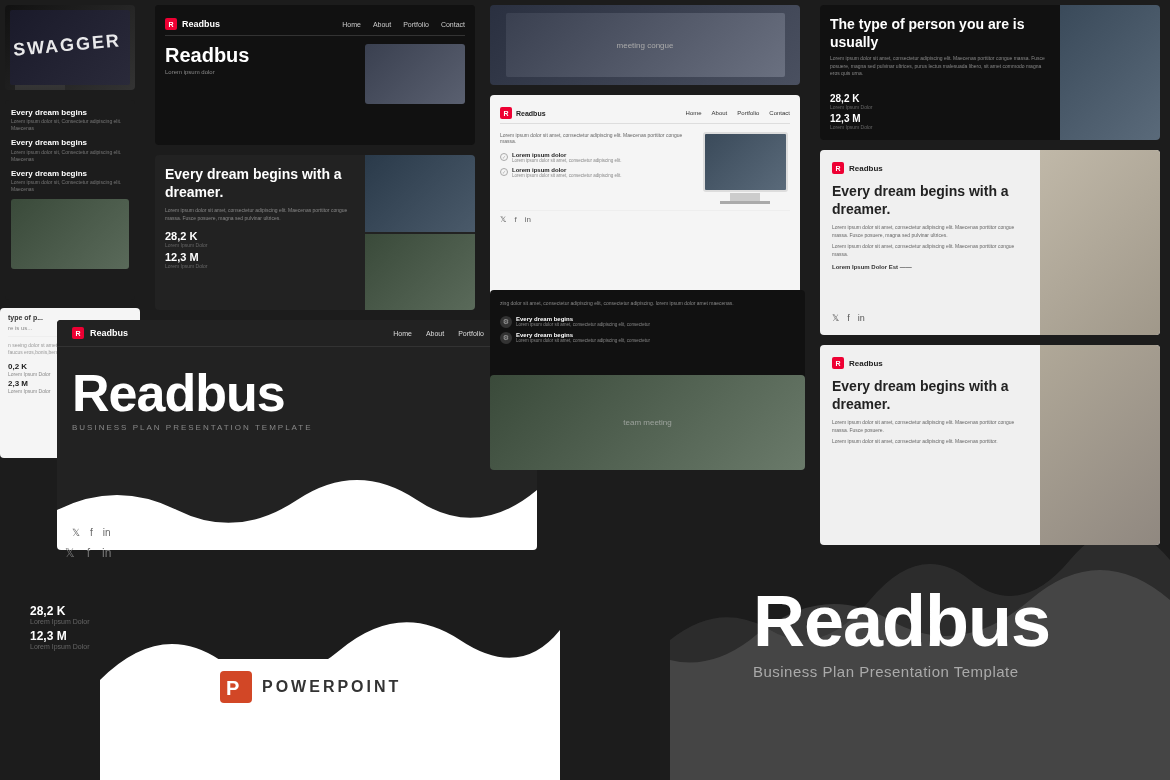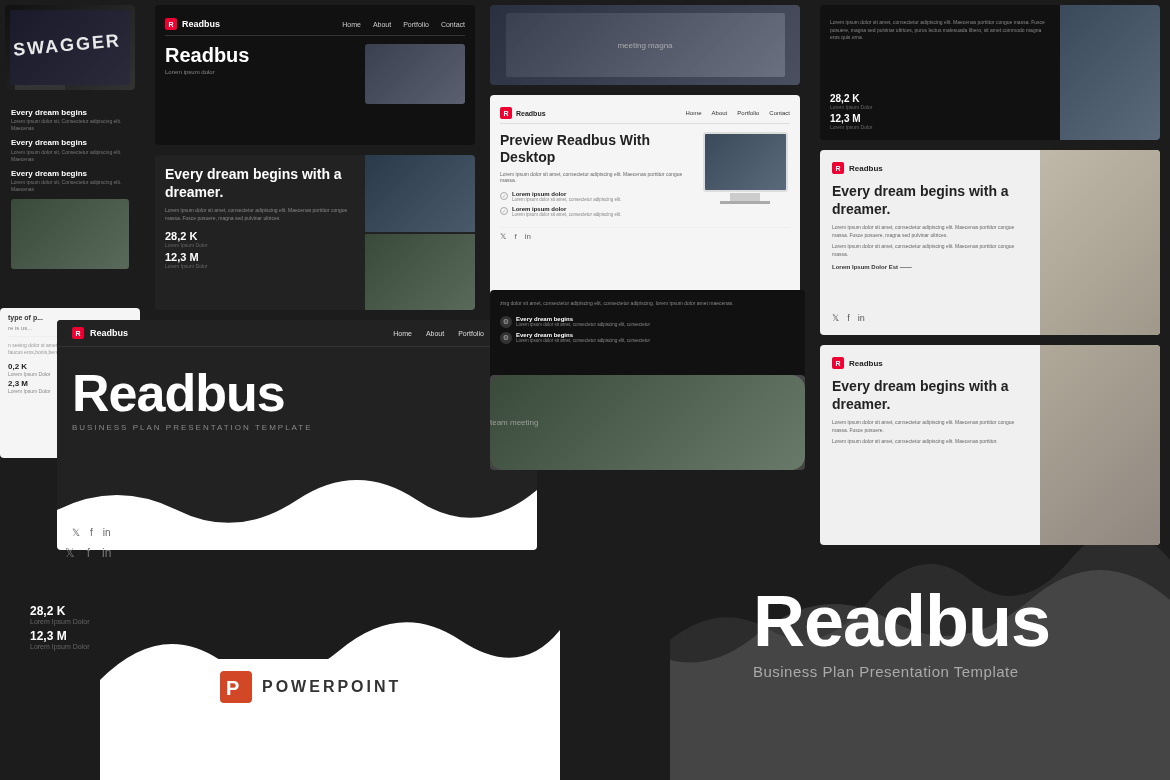--- a/index.html
+++ b/index.html
@@ -368,21 +368,21 @@
       <div style="flex:1;background:linear-gradient(135deg,#2a3a4a,#4a5a6a);"></div>
       <div style="flex:1;background:linear-gradient(135deg,#3a4a3a,#5a6a5a);"></div>
     </div>
   </div>
 </div>
 
 <div class="slide-card card-5" style="z-index:5;">
   <div style="width:100%;height:100%;background:linear-gradient(135deg,#2a3040,#4a5060);display:flex;align-items:center;justify-content:center;">
 
     <div style="width:90%;height:80%;background:linear-gradient(135deg,#3a4050,#6a7080);border-radius:2px;display:flex;align-items:center;justify-content:center;">
-      <div style="font-size:8px;color:#aaa;text-align:center;">meeting magna</div>
+      <div style="font-size:8px;color:#aaa;text-align:center;">meeting congue</div>
     </div>
   </div>
 </div>
 
 <div class="slide-card card-6" style="z-index:5;background:#f5f5f5;">
   <div style="padding:8px 10px;">
 
     <div style="display:flex;align-items:center;justify-content:space-between;padding:4px 0;border-bottom:1px solid #ddd;margin-bottom:8px;">
       <div style="display:flex;align-items:center;gap:4px;">
         <div class="r-badge">R</div>
@@ -391,21 +391,20 @@
       <div style="display:flex;gap:10px;">
         <span style="font-size:6px;color:#333;">Home</span>
         <span style="font-size:6px;color:#333;">About</span>
         <span style="font-size:6px;color:#333;">Portfolio</span>
         <span style="font-size:6px;color:#333;">Contact</span>
       </div>
     </div>
 
     <div style="display:flex;gap:10px;">
       <div style="flex:1;">
-        <div style="font-size:14px;font-weight:800;color:#222;line-height:1.2;margin-bottom:5px;">Preview Readbus With Desktop</div>
         <div style="font-size:5px;color:#666;margin-bottom:8px;">Lorem ipsum dolor sit amet, consectetur adipiscing elit. Maecenas porttitor congue massa.</div>
 
         <div class="check-item">
           <div class="check-icon"></div>
           <div>
             <div style="font-size:6px;font-weight:700;color:#222;">Lorem ipsum dolor</div>
             <div style="font-size:4.5px;color:#888;">Lorem ipsum dolor sit amet, consectetur adipiscing elit.</div>
           </div>
         </div>
         <div class="check-item">
@@ -429,20 +428,21 @@
       <span style="font-size:8px;color:#666;">f</span>
       <span style="font-size:8px;color:#666;">in</span>
     </div>
   </div>
 </div>
 
 <div class="slide-card card-7" style="z-index:5;">
   <div style="display:flex;height:100%;">
     <div style="flex:1;padding:10px 10px;display:flex;flex-direction:column;justify-content:space-between;">
       <div>
+        <div style="font-size:14px;font-weight:800;color:#fff;line-height:1.3;">The type of person you are is usually</div>
         <div style="font-size:5px;color:#888;line-height:1.5;margin-top:4px;">Lorem ipsum dolor sit amet, consectetur adipiscing elit. Maecenas porttitor congue massa. Fusce posuere, magna sed pulvinar ultrices, purus lectus malesuada libero, sit amet commodo magna eros quis urna.</div>
       </div>
       <div>
         <div style="font-size:10px;font-weight:700;color:#fff;">28,2 K</div>
         <div style="font-size:5px;color:#666;">Lorem Ipsum Dolor</div>
         <div style="font-size:10px;font-weight:700;color:#fff;margin-top:3px;">12,3 M</div>
         <div style="font-size:5px;color:#666;">Lorem Ipsum Dolor</div>
       </div>
     </div>
 
@@ -540,21 +540,21 @@
         <div>
           <div style="font-size:6px;font-weight:700;color:#fff;">Every dream begins</div>
           <div style="font-size:4.5px;color:#888;">Lorem ipsum dolor sit amet, consectetur adipiscing elit, consectetur</div>
         </div>
       </div>
     </div>
   </div>
 </div>
 
 <div class="slide-card card-12" style="z-index:6;">
-  <div style="width:100%;height:100%;background:linear-gradient(135deg,#3a4a3a,#6a7a6a);display:flex;align-items:center;border-radius:14px;">
+  <div style="width:100%;height:100%;background:linear-gradient(135deg,#3a4a3a,#6a7a6a);display:flex;align-items:center;justify-content:center;">
     <div style="font-size:8px;color:#ccc;opacity:0.6;">team meeting</div>
   </div>
 </div>
 
 <div class="slide-card card-13" style="z-index:5;background:#f0f0f0;">
   <div style="display:flex;height:100%;">
     <div style="flex:1;padding:12px 12px;">
       <div style="display:flex;align-items:center;gap:5px;margin-bottom:8px;">
         <div class="r-badge">R</div>
         <span style="font-size:8px;font-weight:700;color:#222;">Readbus</span>

